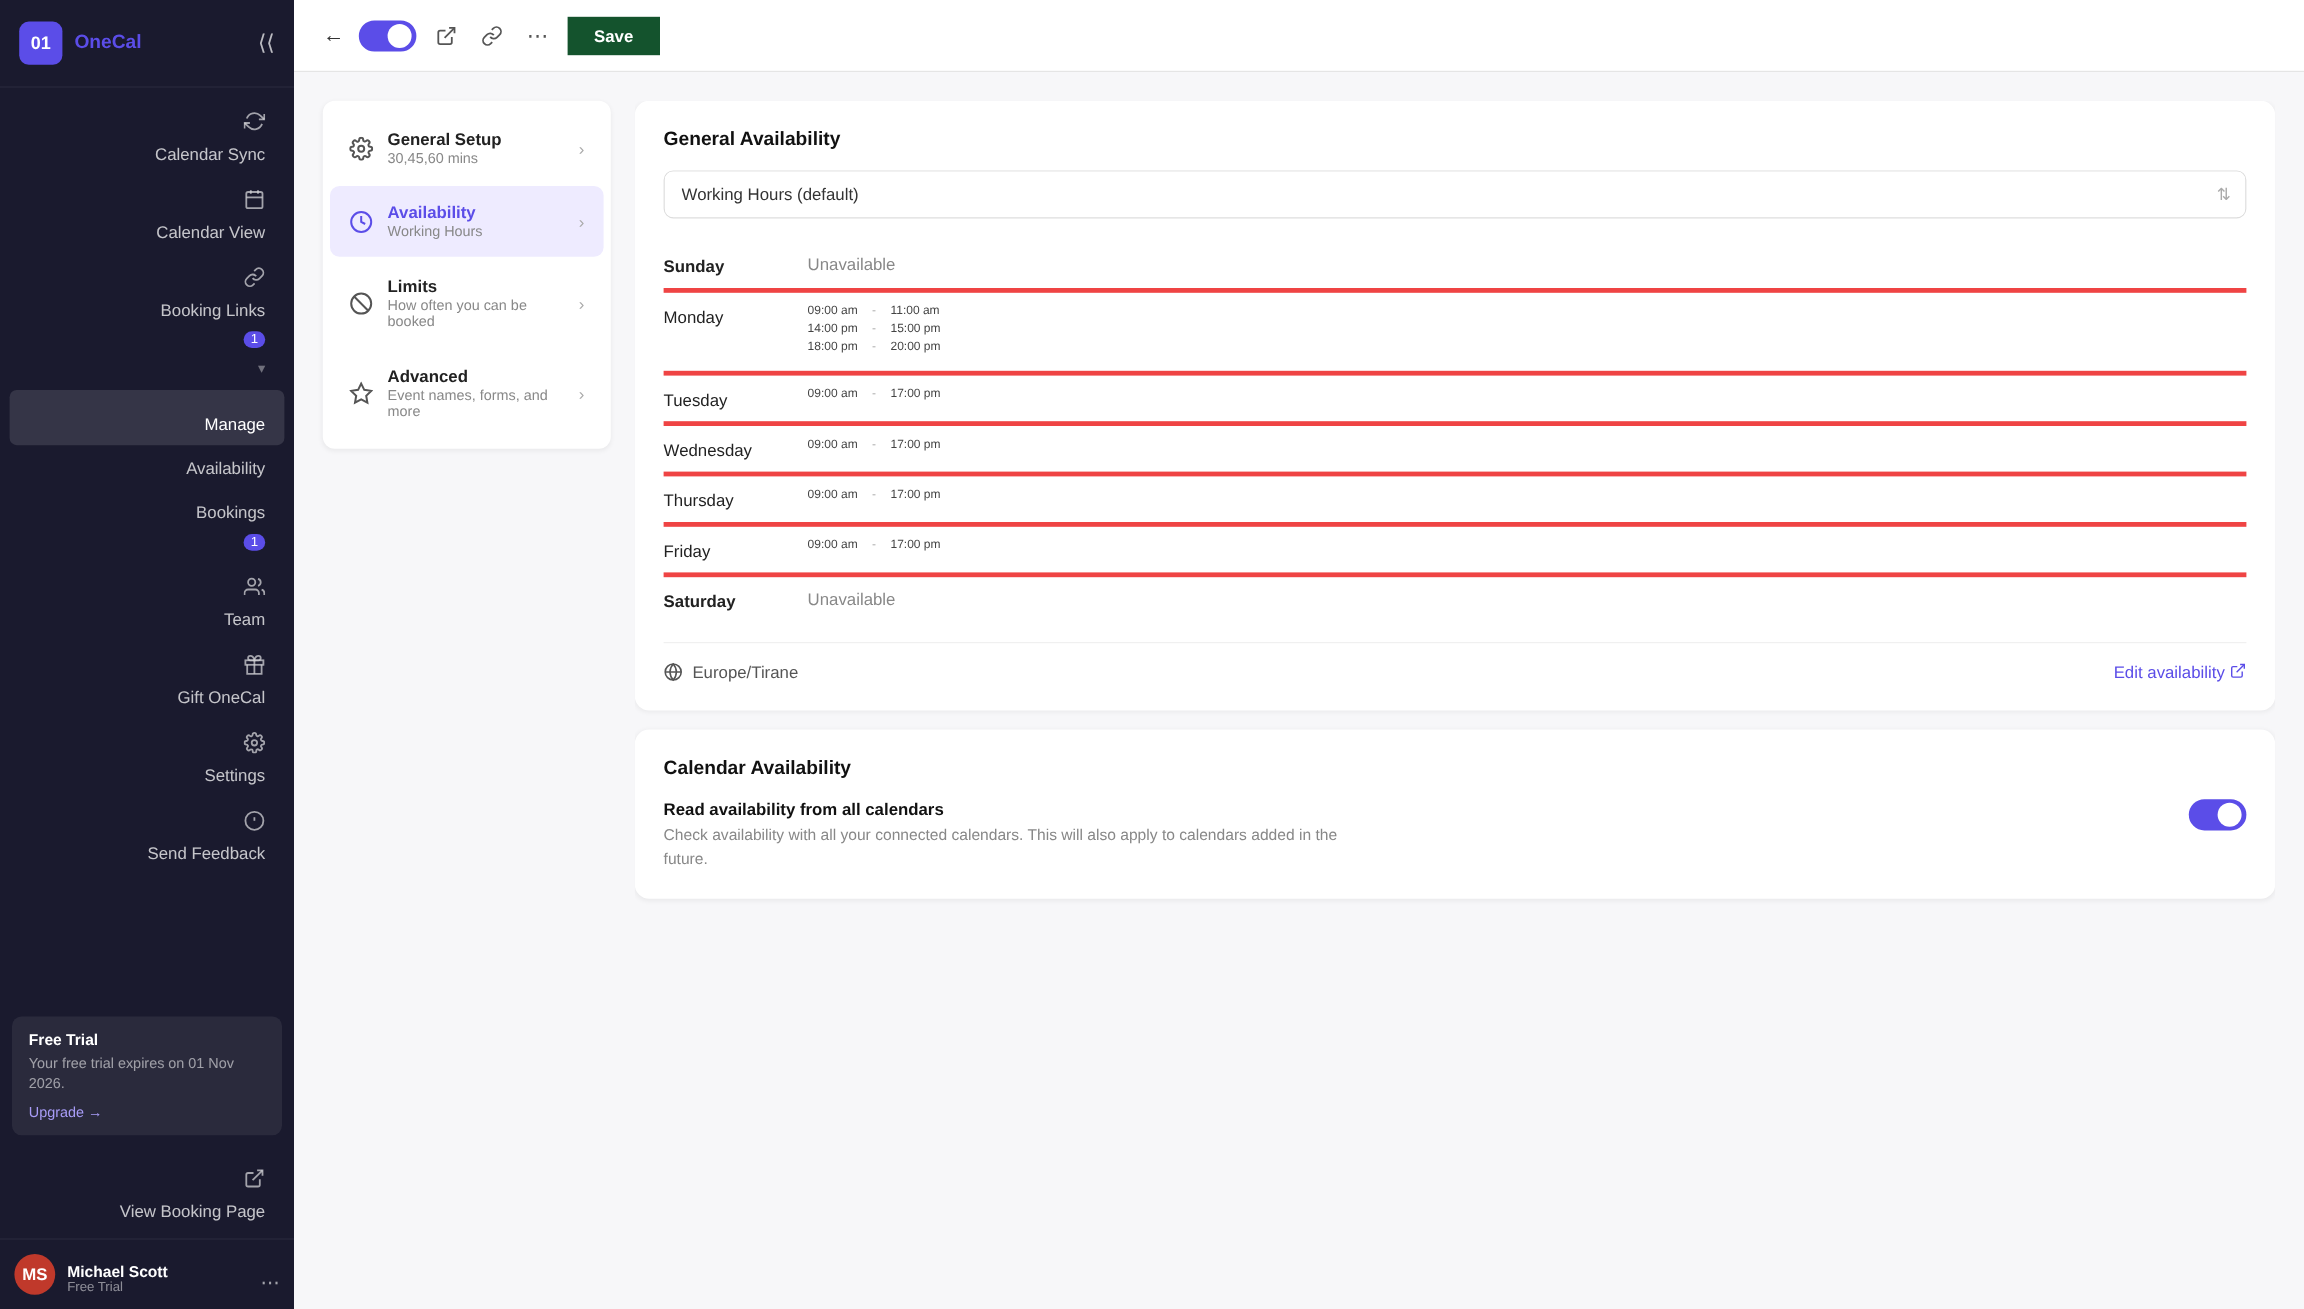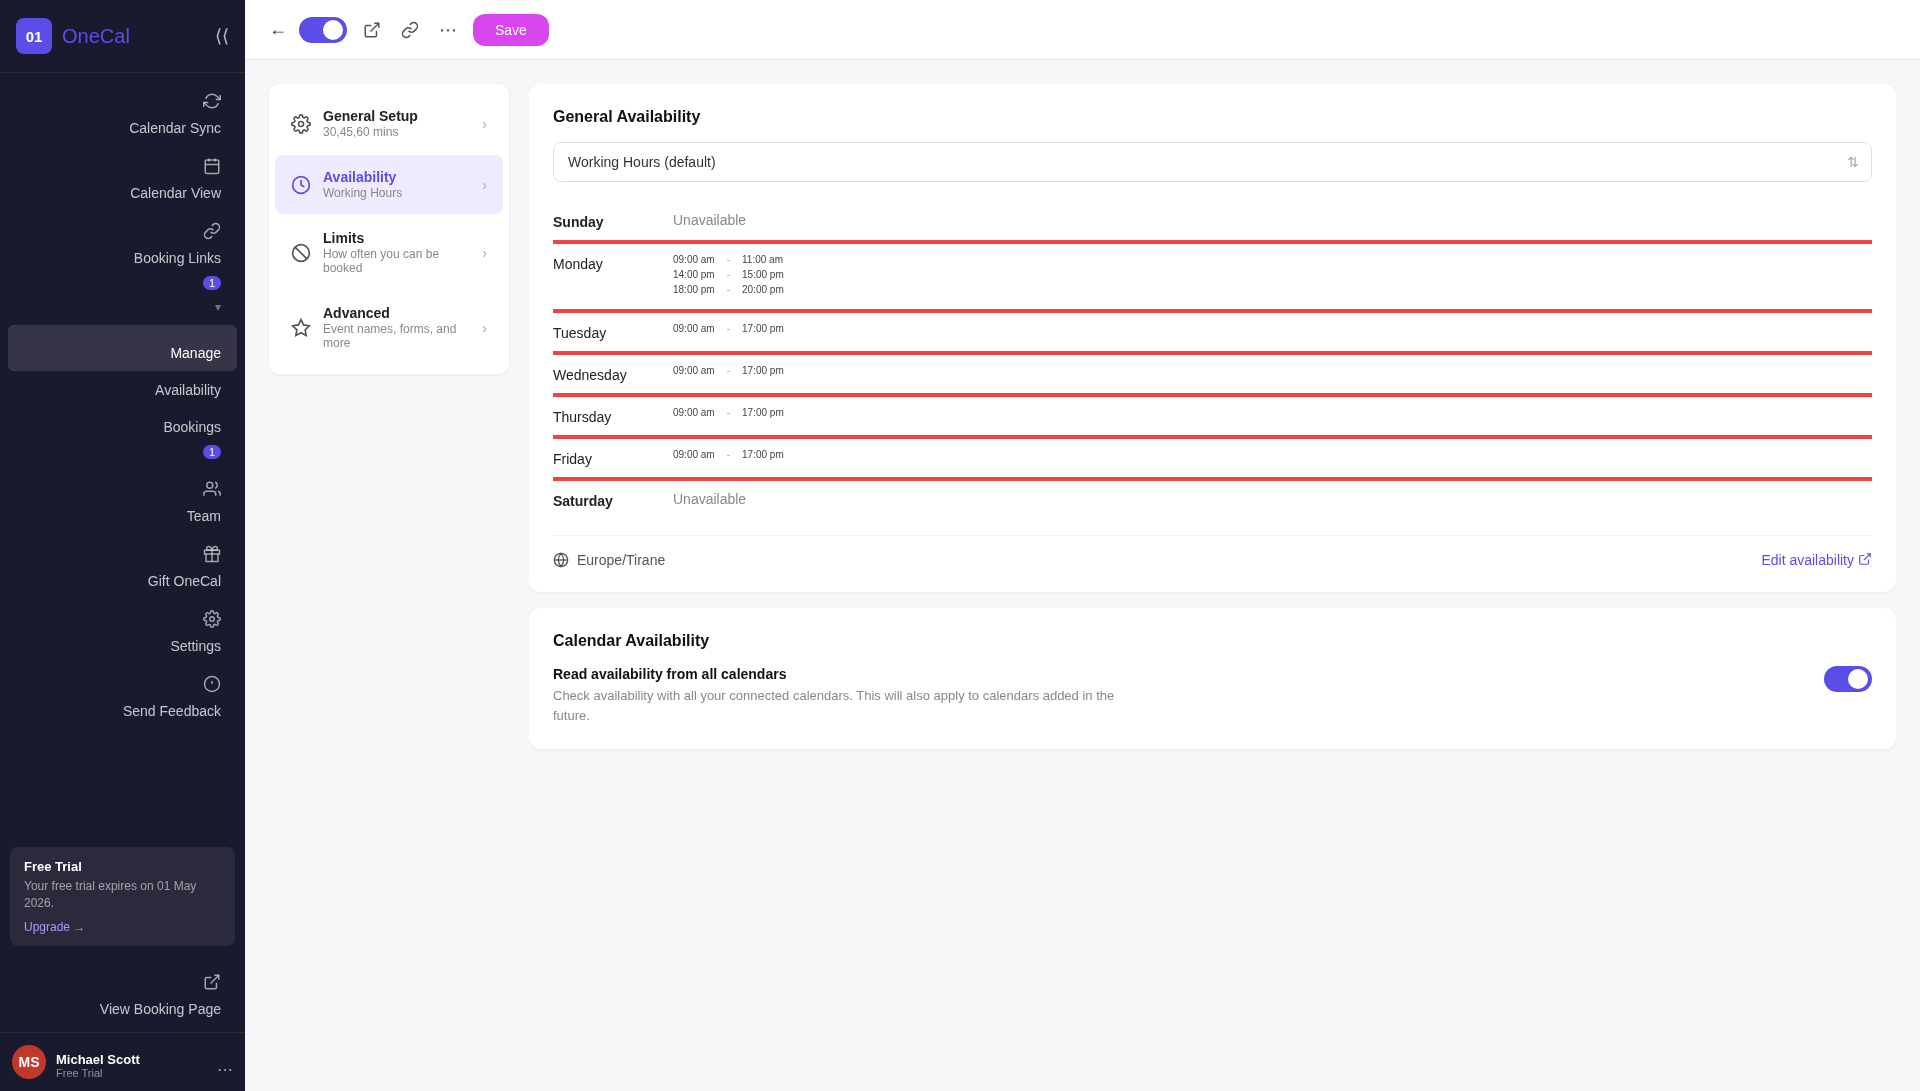--- a/index.html
+++ b/index.html
@@ -23,21 +23,21 @@
       padding: 18px 16px;
       border-bottom: 1px solid rgba(255,255,255,0.08);
     }
     .logo-box {
       width: 36px; height: 36px;
       background: #5b4de8;
       border-radius: 8px;
       display: flex; align-items: center; justify-content: center;
       font-weight: 700; font-size: 15px; color: #fff;
     }
-    .logo-text { font-size: 20px; font-weight: 400; }
+    .logo-text { font-size: 16px; font-weight: 700; }
     .logo-text span { color: #5b4de8; }
     .sidebar-collapse {
       margin-left: auto; cursor: pointer; opacity: 0.7;
       font-size: 18px;
     }
     .sidebar-nav { flex: 1; padding: 8px 0; }
     .nav-item {
       display: flex; align-items: flex-end; gap: 10px;
       padding: 10px 16px; cursor: pointer; border-radius: 6px; margin: 1px 8px;
       font-size: 14px; color: rgba(255,255,255,0.75);
@@ -94,22 +94,22 @@
     .toggle-switch {
       width: 48px; height: 26px; background: #5b4de8; border-radius: 13px;
       position: relative; cursor: pointer; flex-shrink: 0;
     }
     .toggle-switch::after {
       content: ''; position: absolute; top: 3px; right: 4px;
       width: 20px; height: 20px; border-radius: 50%; background: #fff;
     }
     .topbar-icon { font-size: 18px; color: #555; cursor: pointer; padding: 4px; }
     .save-btn {
-      background: #d946ef; color: #fff; border: none; border-radius: 12px;
-      padding: 8px 22px; font-size: 14px; font-weight: 400; cursor: pointer;
+      background: #14532d; color: #fff; border: none; border-radius: 0;
+      padding: 8px 22px; font-size: 14px; font-weight: 700; cursor: pointer;
     }
 
     
     .content { display: flex; flex: 1; overflow: hidden; padding: 24px; gap: 20px; }
 
     
     .left-menu {
       width: 240px; min-width: 240px; background: #fff;
       border-radius: 10px; padding: 8px 0; height: fit-content;
       box-shadow: 0 1px 4px rgba(0,0,0,0.06);
@@ -282,21 +282,21 @@
           <circle cx="12" cy="12" r="10"></circle>
           <line x1="12" y1="8" x2="12" y2="12"></line>
           <line x1="12" y1="16" x2="12.01" y2="16"></line>
         </svg>
       <span>Send Feedback</span>
     </div>
   </div>
 
   <div class="sidebar-free-trial">
     <div class="free-trial-title">Free Trial</div>
-    <div class="free-trial-desc">Your free trial expires on 01 May 2026.</div>
+    <div class="free-trial-desc">Your free trial expires on 01 Nov 2026.</div>
     <span class="upgrade-link">Upgrade →</span>
   </div>
 
   <div class="sidebar-footer-links">
     <div class="nav-item">
       <svg class="icon" viewBox="0 0 24 24" fill="none" stroke="currentColor" stroke-width="2">
           <path d="M18 13v6a2 2 0 0 1-2 2H5a2 2 0 0 1-2-2V8a2 2 0 0 1 2-2h6"></path>
           <polyline points="15 3 21 3 21 9"></polyline>
           <line x1="10" y1="14" x2="21" y2="3"></line>
         </svg>

